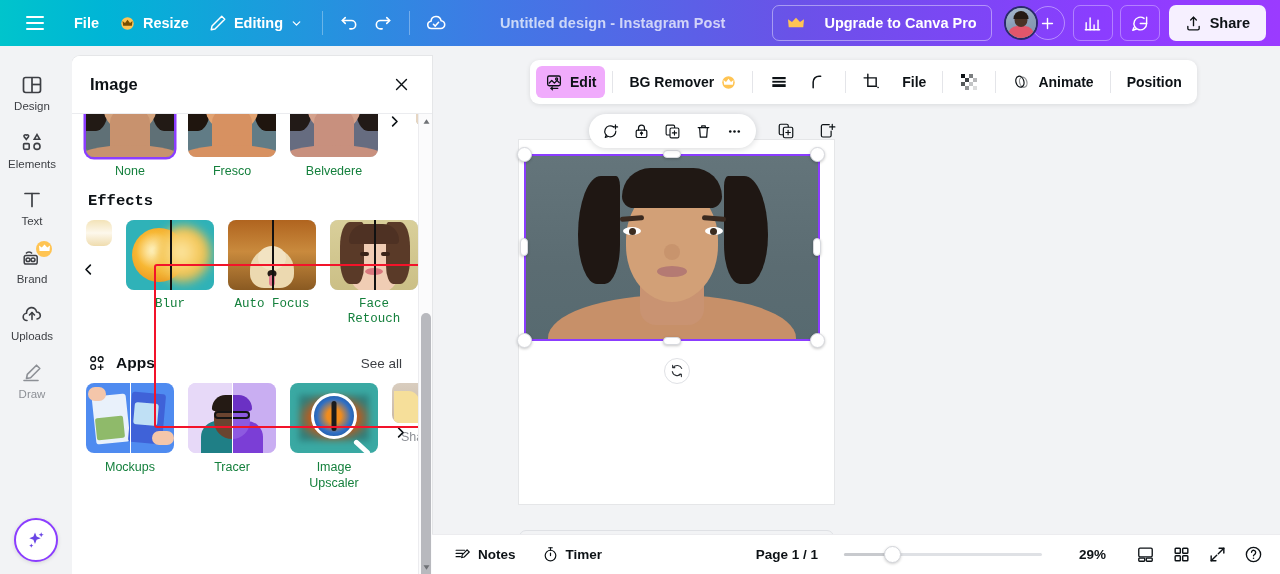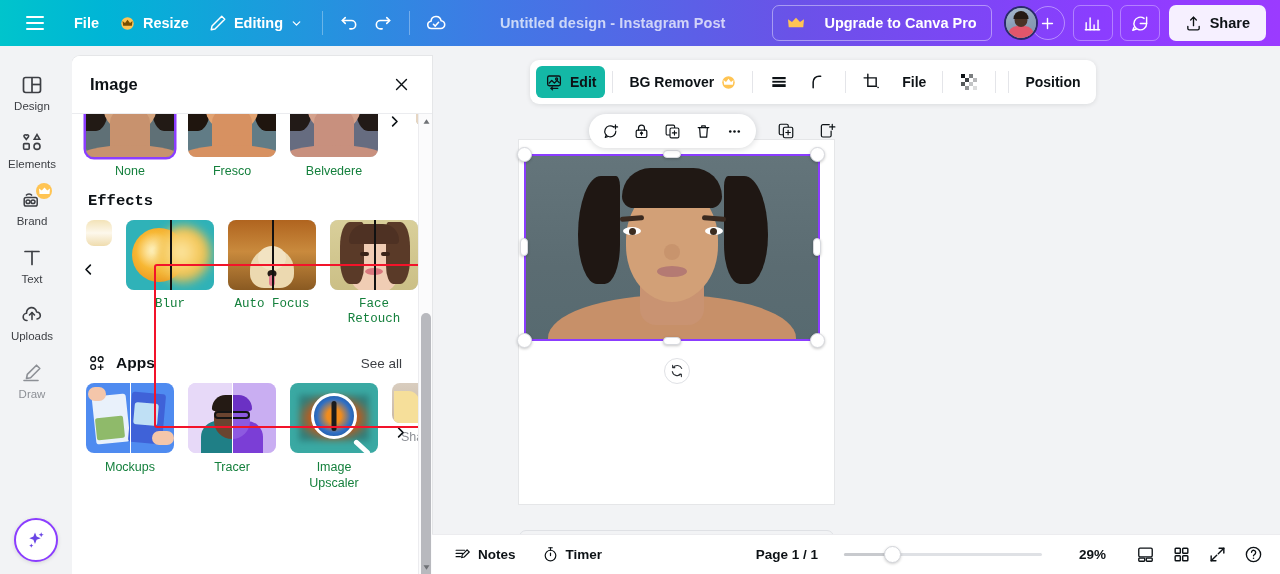--- a/index.html
+++ b/index.html
@@ -162,21 +162,21 @@
   .etool {
     position:absolute; left:530px; top:60px; height:44px;
     background:#fff; border-radius:9px; display:flex; align-items:center;
     padding: 0 6px; gap:2px; box-shadow:0 1px 5px rgba(13,18,22,.10); z-index:20;
   }
   .et-btn {
     display:flex; align-items:center; gap:7px; height:32px; padding:0 9px;
     border-radius:6px; font-size:14px; font-weight:600; color:#0d1216;
     cursor:pointer; white-space:nowrap;
   }
-  .et-btn.active { background:#14b8a6; }
+  .et-btn.active { background:#f0abfc; }
   .et-sep { width:1px; height:22px; background:#e4e5e9; margin:0 5px; }
 
   
   .canvas-area {
     position:absolute; left:432px; top:46px; right:0; bottom:40px;
     background:#f2f3f5; z-index:10;
   }
   .page {
     position:absolute; left:87px; top:94px; width:315px; height:364px;
     background:#fff; box-shadow:0 0 0 1px rgba(0,0,0,.05);
@@ -391,42 +391,42 @@
           <path d="M6.3 4.2c1.3-1.1 3 .2 2.1 1.6L6.3 8.5 4.2 5.8c-.9-1.4.8-2.7 2.1-1.6z"></path>
           <path d="M17 3.6l2.7 4.6h-5.4z"></path>
           <rect x="3.6" y="12.6" width="5.6" height="5.6" rx="1"></rect>
           <circle cx="17" cy="15.4" r="3"></circle>
         </svg>
     </span>
     <span class="rail-label">Elements</span>
   </div>
   <div class="rail-item">
     <span>
+      <svg width="24" height="24" viewBox="0 0 24 24" fill="none" stroke="#3d3f44" stroke-width="1.7" stroke-linecap="round">
+          <path d="M5 5.5h14"></path>
+          <path d="M12 5.5v13"></path>
+        </svg>
+    </span>
+    <span class="rail-label">Text</span>
+  </div>
+  <div class="rail-item">
+    <span>
       <svg width="24" height="24" viewBox="0 0 24 24" fill="none" stroke="#3d3f44" stroke-width="1.5">
           <path d="M6 7.5c1.5-2 4.5-2 6 0"></path>
           <rect x="4.2" y="9.6" width="13" height="8.4" rx="1.8"></rect>
           <ellipse cx="8" cy="13.8" rx="2" ry="1.8"></ellipse>
           <ellipse cx="13" cy="13.8" rx="2" ry="1.8"></ellipse>
         </svg>
     </span>
     <span class="rail-badge">
       <svg width="11" height="9" viewBox="0 0 22 16">
           <path d="M1 13L0 2l5.5 4L11 0l5.5 6L22 2l-1 11z" fill="#fff"></path>
         </svg>
     </span>
     <span class="rail-label">Brand</span>
-  </div>
-  <div class="rail-item">
-    <span>
-      <svg width="24" height="24" viewBox="0 0 24 24" fill="none" stroke="#3d3f44" stroke-width="1.7" stroke-linecap="round">
-          <path d="M5 5.5h14"></path>
-          <path d="M12 5.5v13"></path>
-        </svg>
-    </span>
-    <span class="rail-label">Text</span>
   </div>
   <div class="rail-item">
     <span>
       <svg width="24" height="24" viewBox="0 0 24 24" fill="none" stroke="#3d3f44" stroke-width="1.6" stroke-linecap="round" stroke-linejoin="round">
           <path d="M7 17.5a3.6 3.6 0 01-.4-7.2A5 5 0 0116.6 9 3.5 3.5 0 0117 16"></path>
           <path d="M12 16.5V9.5"></path>
           <path d="M9.5 12L12 9.5l2.5 2.5"></path>
         </svg>
     </span>
     <span class="rail-label">Uploads</span>
@@ -735,20 +735,29 @@
         <rect x="6" y="6" width="4" height="4" fill="#0d1216" opacity=".8"></rect>
           <rect x="14" y="6" width="4" height="4" fill="#0d1216" opacity=".3"></rect>
         <rect x="2" y="10" width="4" height="4" fill="#0d1216" opacity=".7"></rect>
           <rect x="10" y="10" width="4" height="4" fill="#0d1216" opacity=".25"></rect>
         <rect x="6" y="14" width="4" height="4" fill="#0d1216" opacity=".45"></rect>
           <rect x="14" y="14" width="4" height="4" fill="#0d1216" opacity=".15"></rect>
       </svg>
     </span>
   </div>
   <div class="et-sep"></div>
+  <div class="et-btn">
+    <span>
+      <svg width="19" height="19" viewBox="0 0 24 24" fill="none" stroke="#0d1216" stroke-width="1.6">
+          <ellipse cx="10" cy="11" rx="5" ry="7" transform="rotate(-16 10 11)"></ellipse>
+          <ellipse cx="14.2" cy="11.6" rx="4.6" ry="6.6" transform="rotate(-16 14.2 11.6)" opacity=".45"></ellipse>
+        </svg>
+    </span>
+    <span>Animate</span>
+  </div>
   <div class="et-sep"></div>
   <div class="et-btn">
     <span>Position</span>
   </div>
 </div>
 
 <div class="canvas-area">
 
   <div class="ctx-toolbar">
     <div class="ctx-btn">

